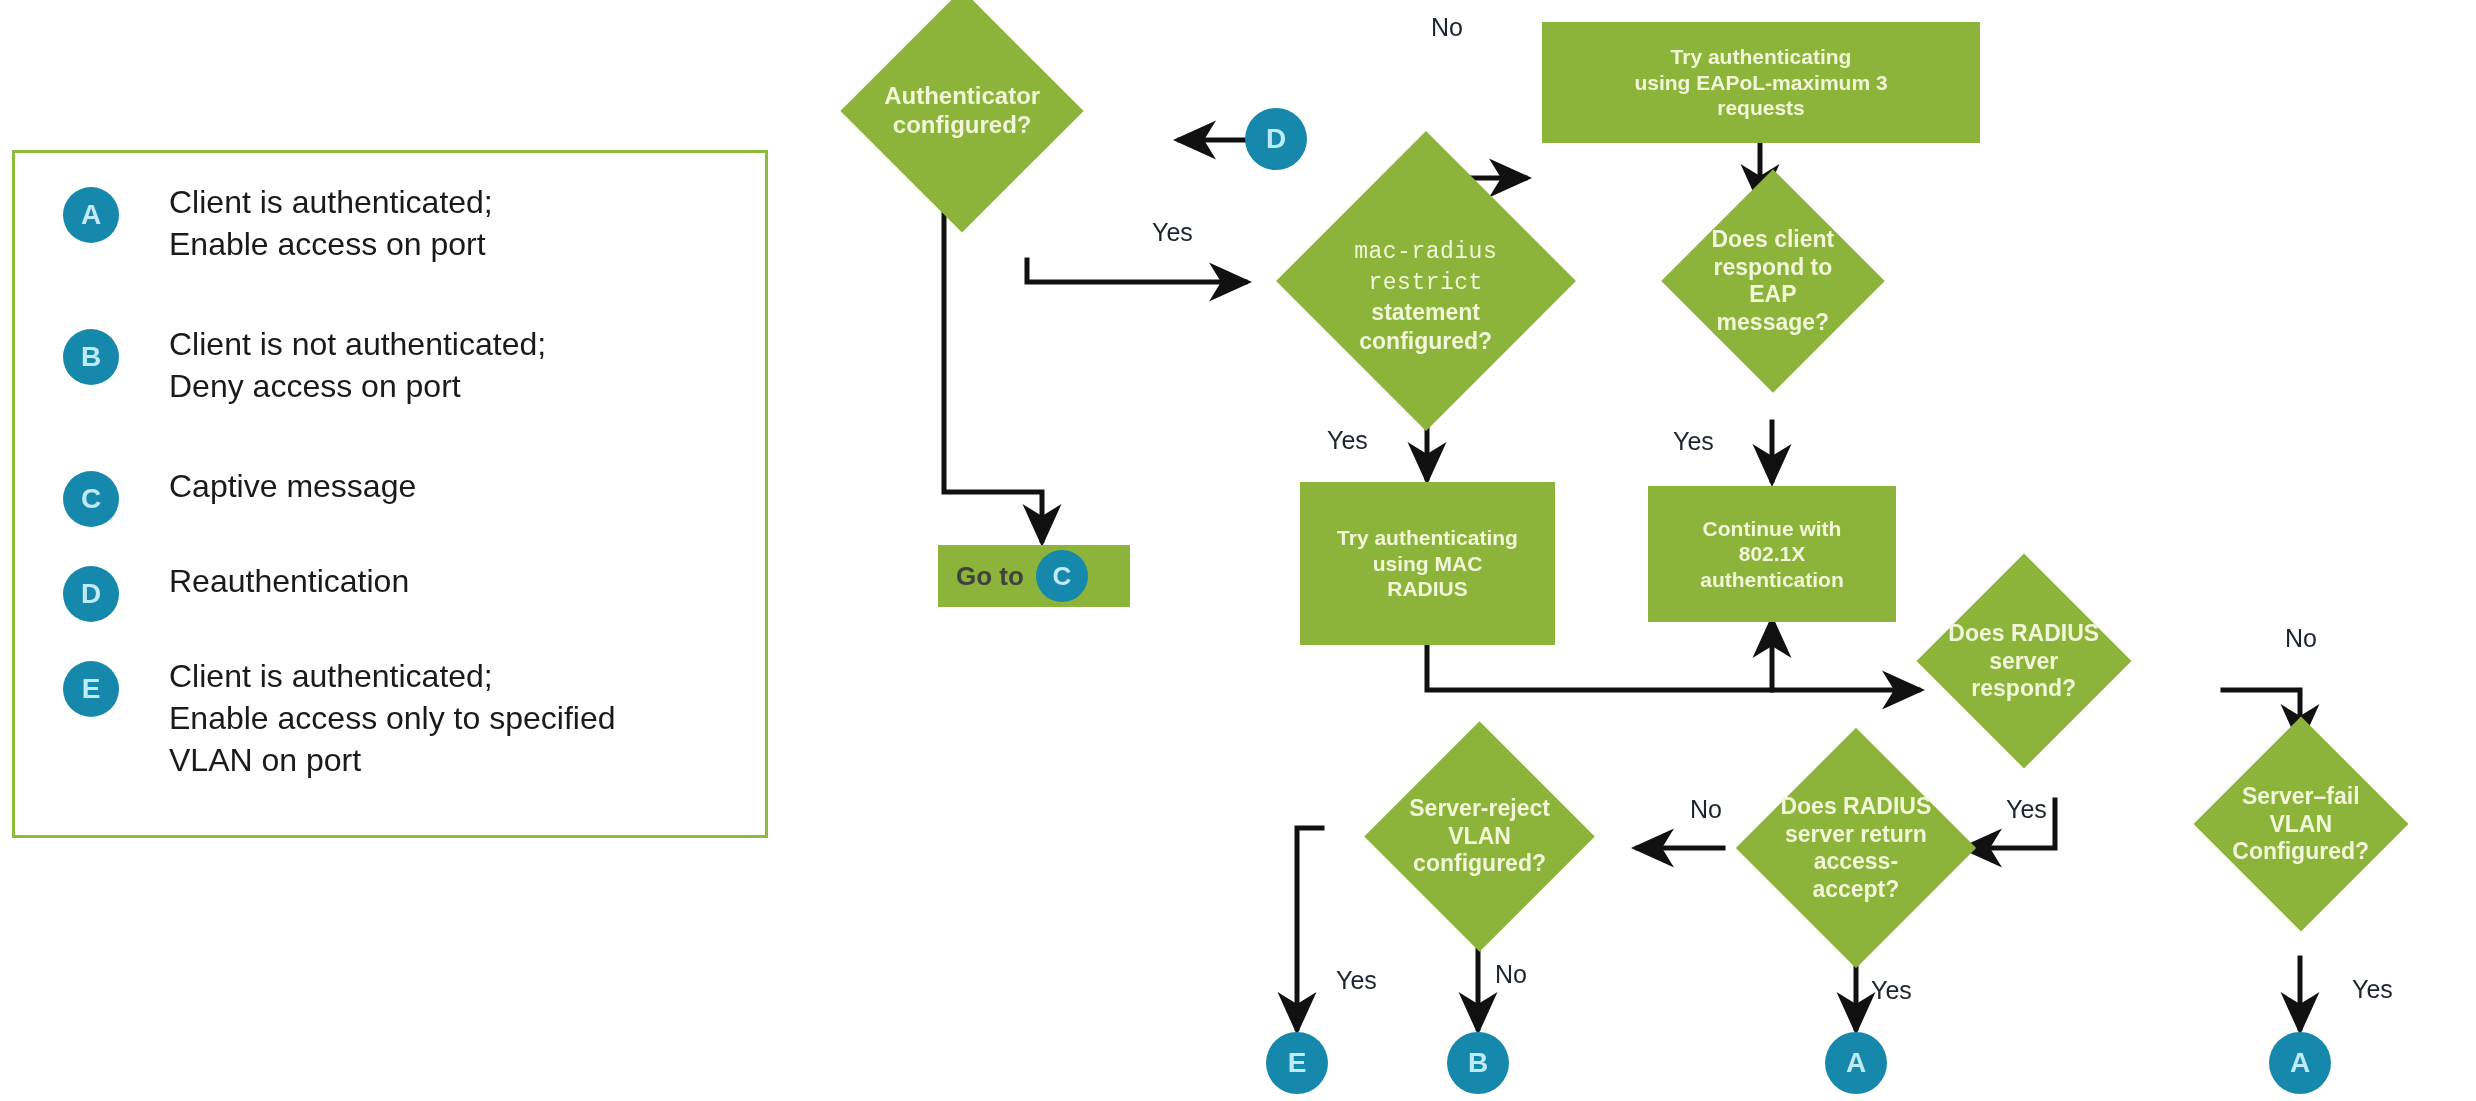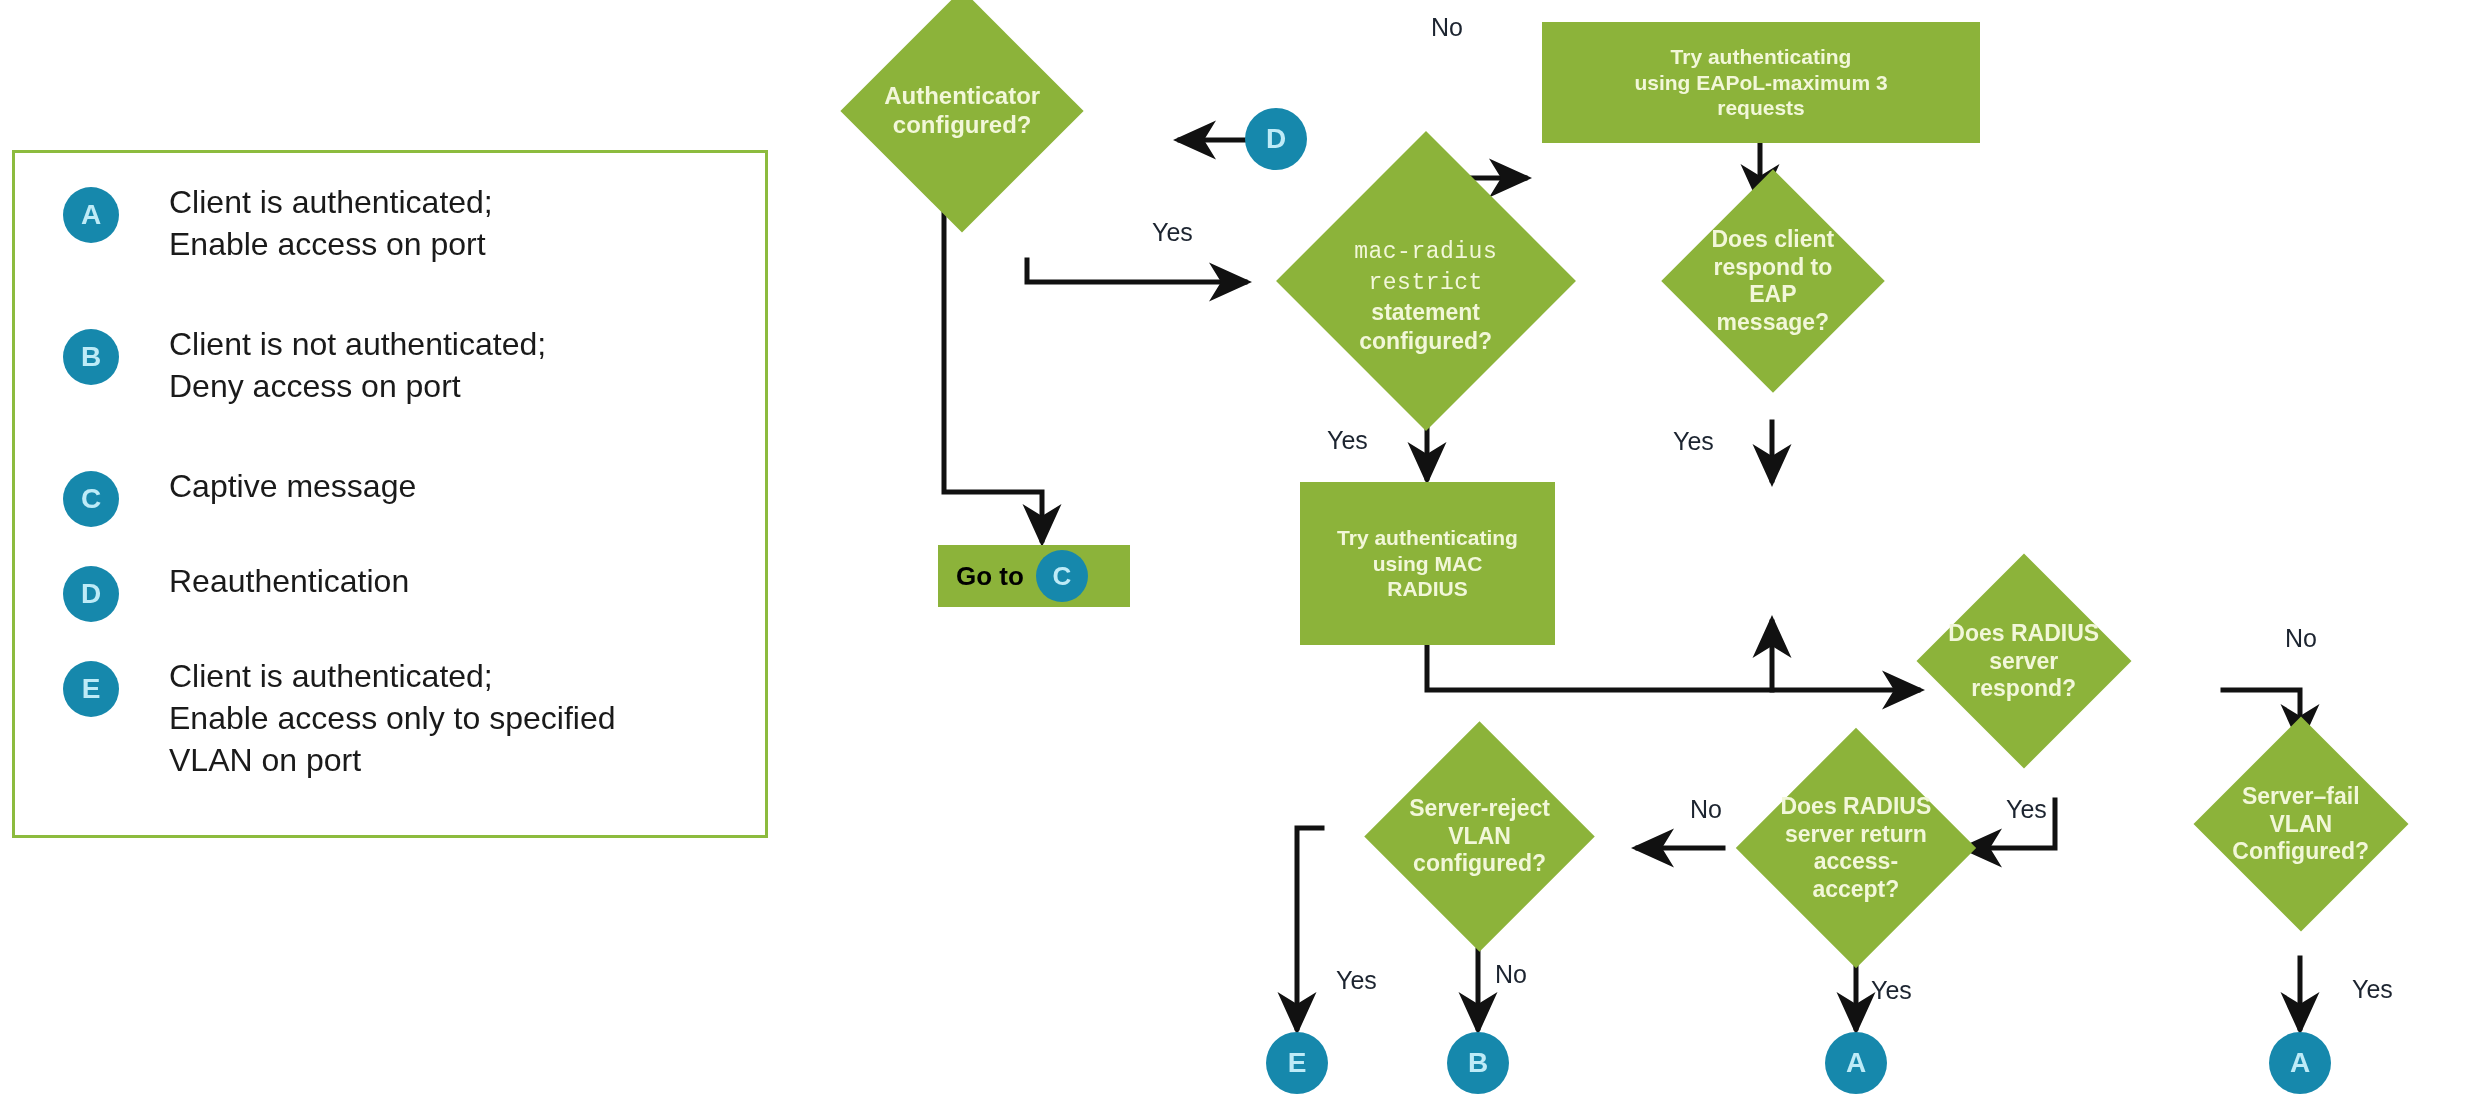--- a/index.html
+++ b/index.html
@@ -94,21 +94,21 @@
   }
   .goto-rect {
     background: #8CB33A;
     display: flex;
     align-items: center;
     justify-content: flex-start;
     padding-left: 18px;
     box-sizing: border-box;
   }
   .goto-label {
-    color: #000000;
+    color: #404040;
     font-size: 26px;
     font-weight: 600;
     margin-right: 12px;
   }
   .circle-badge {
     position: absolute;
     border-radius: 50%;
     background: #1688AC;
     color: #BEEBF7;
     display: flex;
@@ -244,20 +244,23 @@
   <div class="node diamond" style="left:1694px;top:202px;width:158px;height:158px;">
     <div class="dtext" style="width:210px;font-size:23px;">Does client
 respond to EAP
 message?</div>
   </div>
 
   <div class="rect node" style="left:1300px;top:482px;width:255px;height:163px;">Try authenticating
 using MAC
 RADIUS</div>
 
+  <div class="rect node" style="left:1648px;top:486px;width:248px;height:136px;">Continue with
+802.1X
+authentication</div>
 
   <div class="node diamond" style="left:1948px;top:585px;width:152px;height:152px;">
     <div class="dtext" style="width:210px;font-size:23px;">Does RADIUS
 server
 respond?</div>
   </div>
 
   <div class="node diamond" style="left:2225px;top:748px;width:152px;height:152px;">
     <div class="dtext" style="width:210px;font-size:23px;">Server–fail
 VLAN

